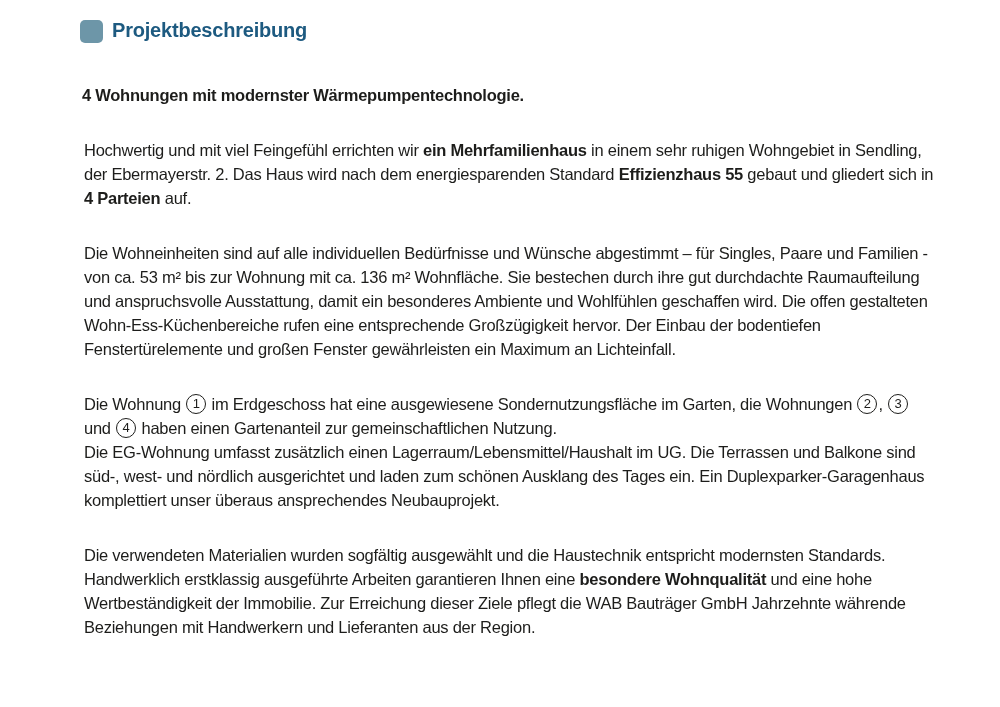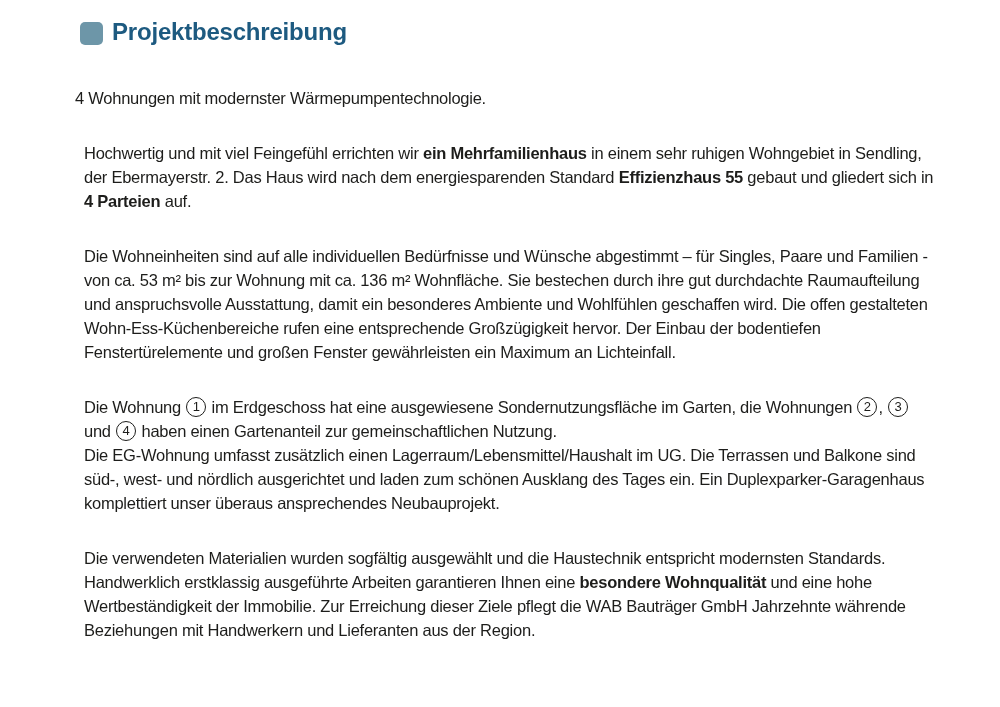--- a/index.html
+++ b/index.html
@@ -25,34 +25,34 @@
   }
   .bullet-square {
     width: 23px;
     height: 23px;
     border-radius: 5px;
     background: #6d96a8;
     flex: 0 0 auto;
     margin-top: 2px;
   }
   .page-title {
-    font-size: 24px;
+    font-size: 20px;
     font-weight: bold;
     color: #1d5a80;
     letter-spacing: -0.2px;
   }
   .content {
     width: 862px;
     font-size: 16.5px;
     line-height: 24px;
     letter-spacing: -0.25px;
   }
   .intro {
-    font-weight: normal;
-    margin: 0 0 31px 1px;
+    font-weight: bold;
+    margin: 0 0 31px 8px;
   }
   p.para {
     margin: 0 0 31px 10px;
   }
   .bold {
     font-weight: bold;
   }
   .circle-num {
     display: inline-flex;
     align-items: center;

